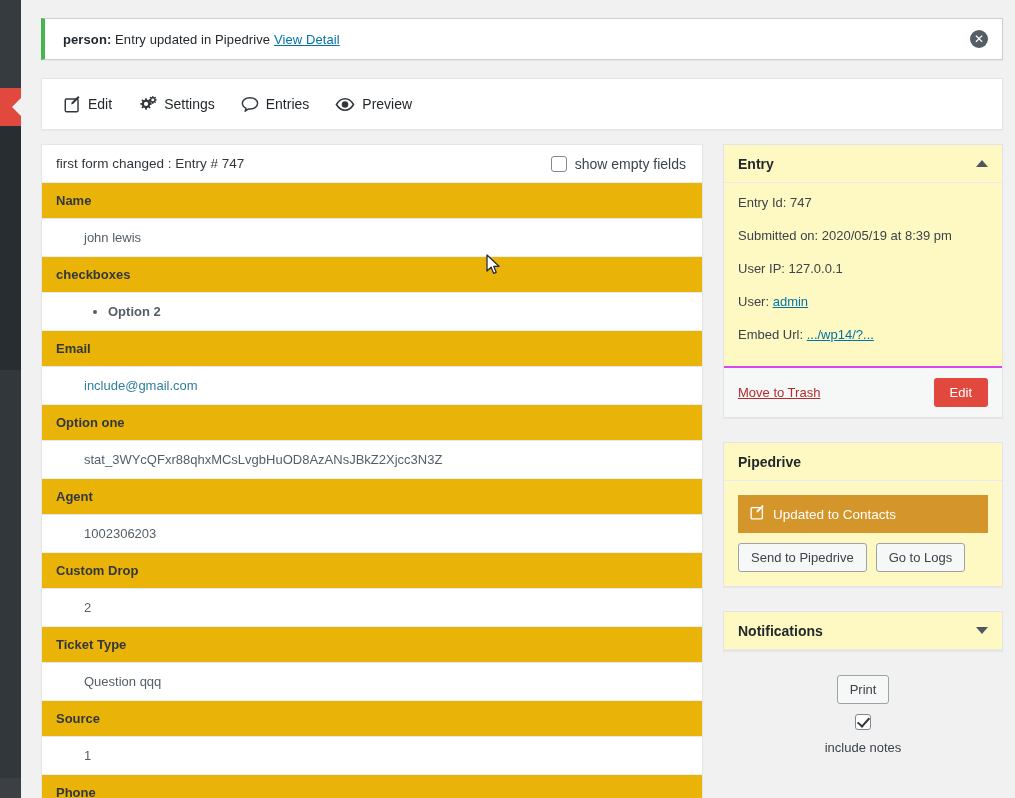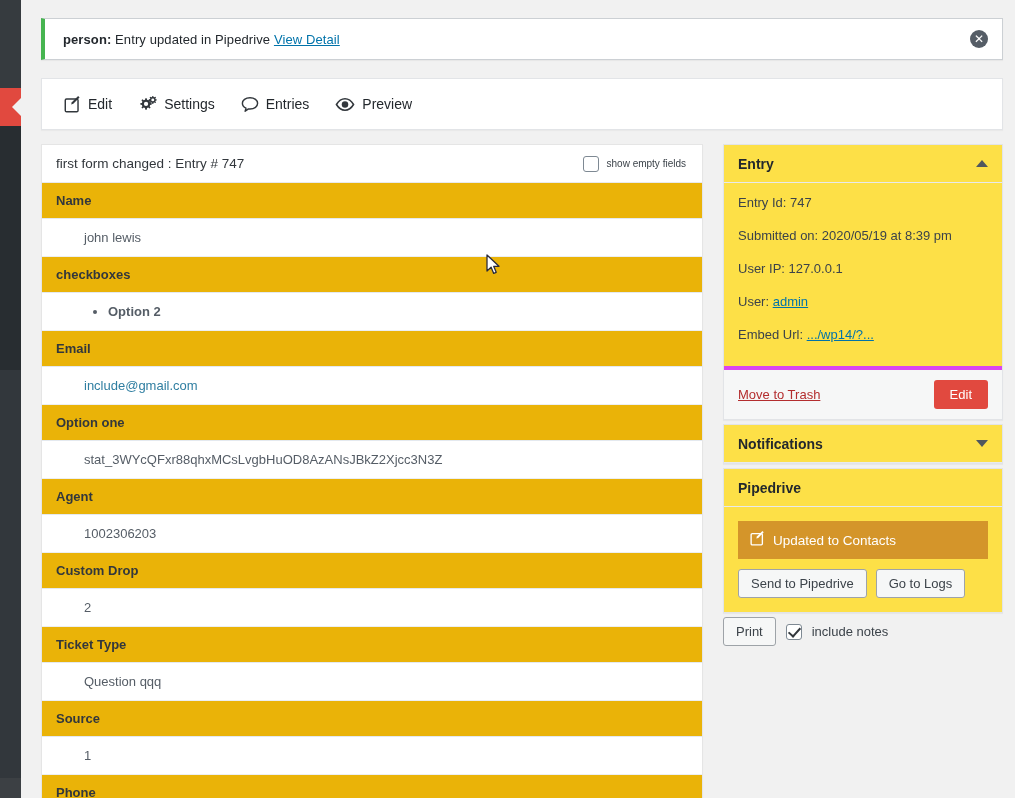--- a/index.html
+++ b/index.html
@@ -139,21 +139,21 @@
   .cb.checked::after {
     content: "";
     position: absolute;
     left: 4px; top: 0px;
     width: 5px; height: 10px;
     border: solid #32373c;
     border-width: 0 2px 2px 0;
     transform: rotate(42deg);
   }
   #entry-card-head .lbl {
-    font-size: 10px; color: #3c434a;
+    font-size: 14px; color: #3c434a;
   }
 
   .fld-label {
     background: #eab308;
     padding: 10px 14px;
     font-size: 13px; font-weight: 700;
     color: #32373c;
     border-bottom: 1px solid #e4e9ef;
   }
   .fld-value {
@@ -162,24 +162,24 @@
     font-size: 13px; color: #555d66;
     border-bottom: 1px solid #eceff2;
     min-height: 34px;
   }
   .fld-value.link a { color: #2f7ea1; text-decoration: none; }
   .fld-value ul { margin: 0; padding-left: 24px; font-weight: bold; }
   .fld-value li { font-size: 13px; color: #555d66; }
 
   
   .box {
-    background: #fde047;
+    background: #fef9c3;
     border: 1px solid #e2e4e7;
     box-shadow: 0 1px 1px rgba(0,0,0,.04);
-    margin-bottom: 4px;
+    margin-bottom: 24px;
   }
   .box-head {
     height: 38px;
     display: flex; align-items: center;
     padding: 0 14px;
     border-bottom: 1px solid #e8eaed;
   }
   .box-head .h {
     flex: 1; font-size: 14px; font-weight: 700; color: #23282d;
   }
@@ -193,21 +193,21 @@
 
   .box-body { padding: 12px 14px 6px 14px; }
   .meta-line {
     font-size: 13px; color: #3c434a;
     margin: 0 0 18px 0;
   }
   .meta-line a { color: #0073aa; text-decoration: underline; }
 
   .box-foot {
     background: #f6f7f7;
-    border-top: 4px solid #d946ef;
+    border-top: 2px solid #d946ef;
     padding: 10px 14px;
     display: flex; align-items: center;
     justify-content: space-between;
   }
   .trash-link {
     font-size: 13px; color: #b32d2e;
     text-decoration: underline; cursor: pointer;
   }
   .btn-edit {
     background: #e1493f; color: #fff;
@@ -234,20 +234,21 @@
     border-radius: 3px;
     font-size: 13px; color: #3c434a;
     padding: 6px 12px;
     cursor: pointer;
     font-family: "Liberation Sans", sans-serif;
   }
 
   #print-row {
     display: flex; align-items: center; gap: 10px;
     margin-top: 2px;
+    flex-direction: column;
   }
 
   
   #cursor {
     position: absolute;
     left: 486px; top: 254px;
     width: 15px; height: 22px;
     pointer-events: none;
     z-index: 99;
   }
@@ -379,27 +380,20 @@
             <span>Embed Url:</span>
             <a href="#">.../wp14/?...</a>
           </p>
         </div>
         <div class="box-foot">
           <span class="trash-link">Move to Trash</span>
           <button class="btn-edit">Edit</button>
         </div>
       </div>
 
-      <div class="box">
-        <div class="box-head">
-          <div class="h">Notifications</div>
-          <div class="tri down"></div>
-        </div>
-      </div>
-
       <div class="box pipedrive">
         <div class="box-head">
           <div class="h">Pipedrive</div>
         </div>
         <div class="pd-body">
           <div class="pd-status">
             <span>
               <svg width="15" height="15" viewBox="0 0 20 20">
                 <rect x="1.5" y="3.5" width="15" height="15" rx="1.5" fill="none" stroke="#ffffff" stroke-width="1.8"></rect>
                 <path d="M18.3 1.7 L16.6 0 L9.2 7.4 L8.4 10 L11 9.2 Z" fill="#ffffff"></path>
@@ -407,20 +401,27 @@
             </span>
             <span>Updated to Contacts</span>
           </div>
           <div class="pd-actions">
             <button class="btn-sec">Send to Pipedrive</button>
             <button class="btn-sec">Go to Logs</button>
           </div>
         </div>
       </div>
 
+      <div class="box">
+        <div class="box-head">
+          <div class="h">Notifications</div>
+          <div class="tri down"></div>
+        </div>
+      </div>
+
       <div id="print-row">
         <button class="btn-sec">Print</button>
         <span class="cb checked" id="notes-cb"></span>
         <span style="font-size:13px;color:#3c434a;">include notes</span>
       </div>
 
     </div>
   </div>
 </div>
 

